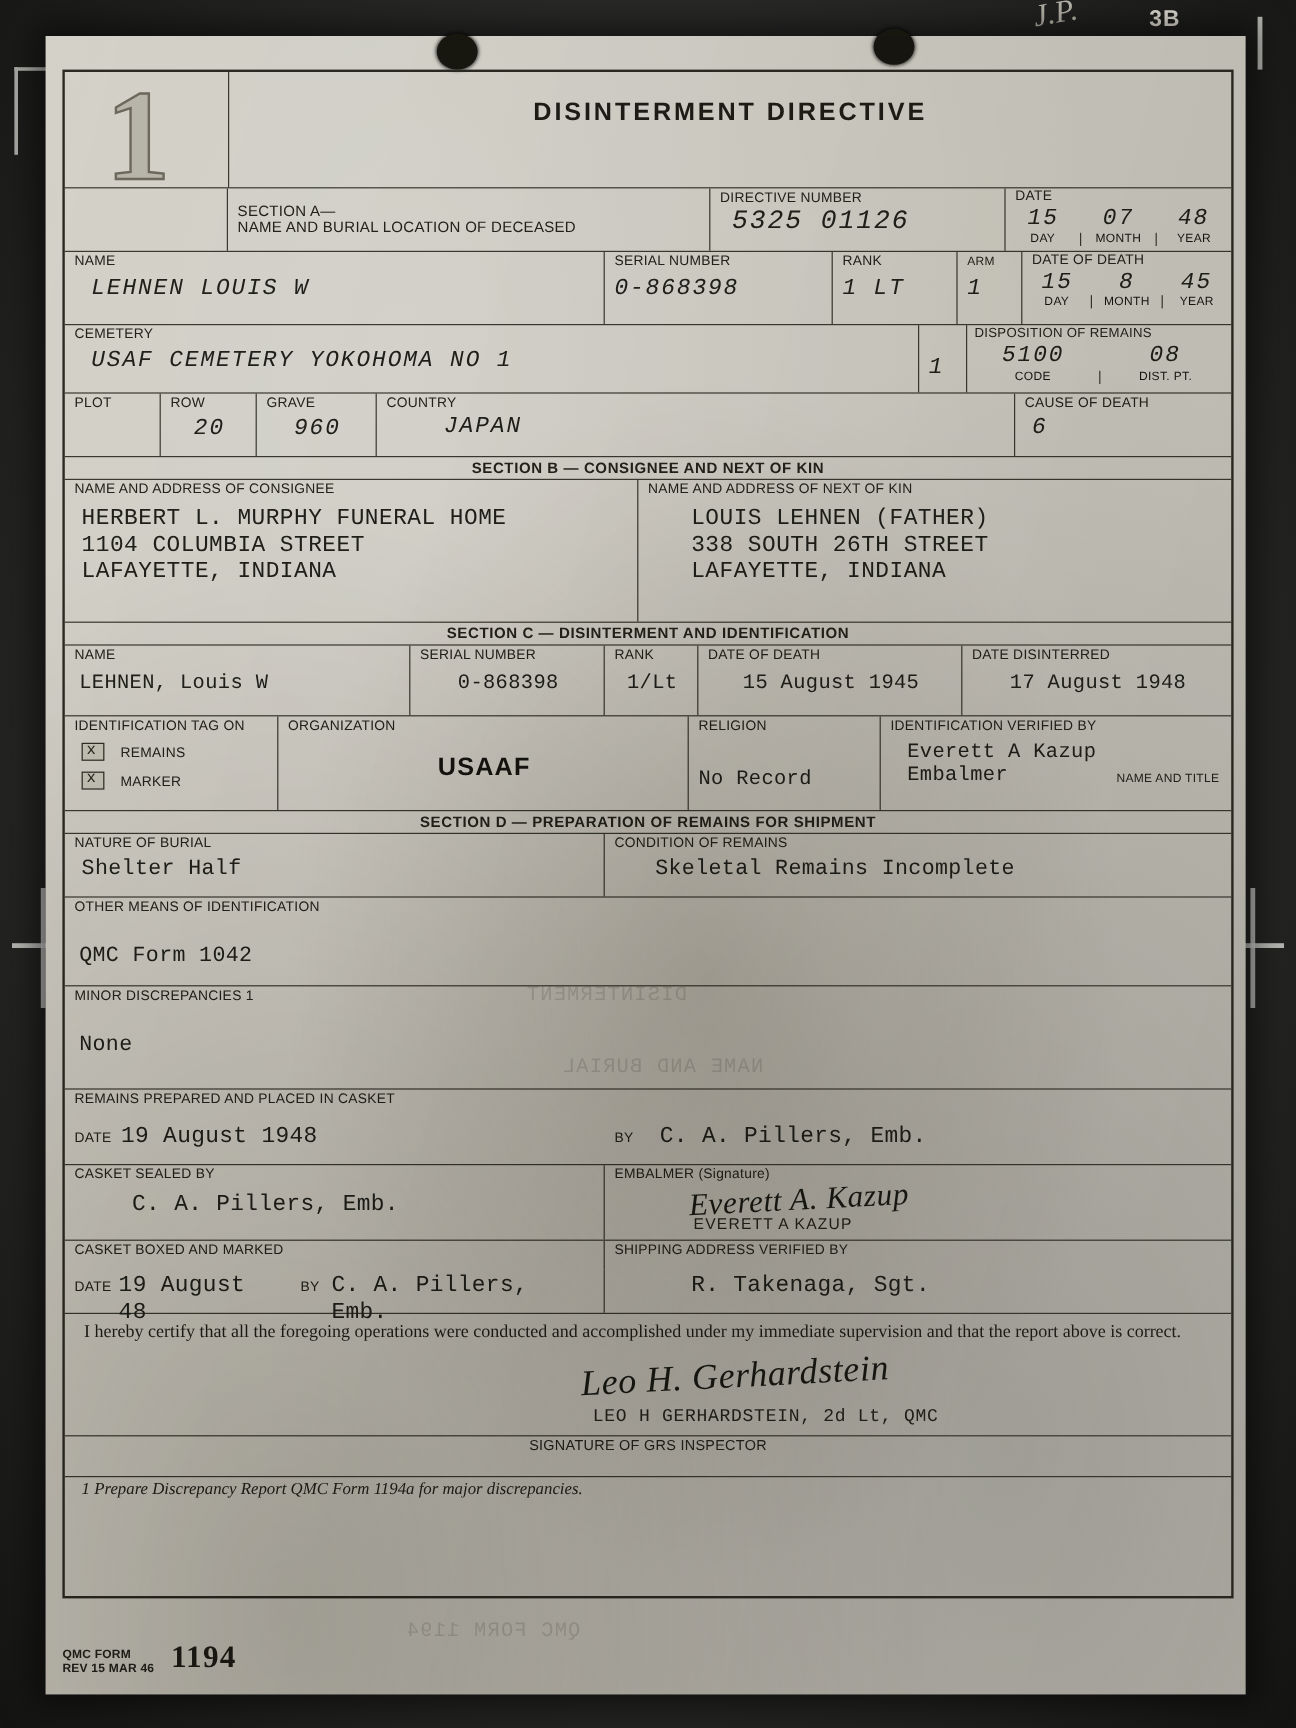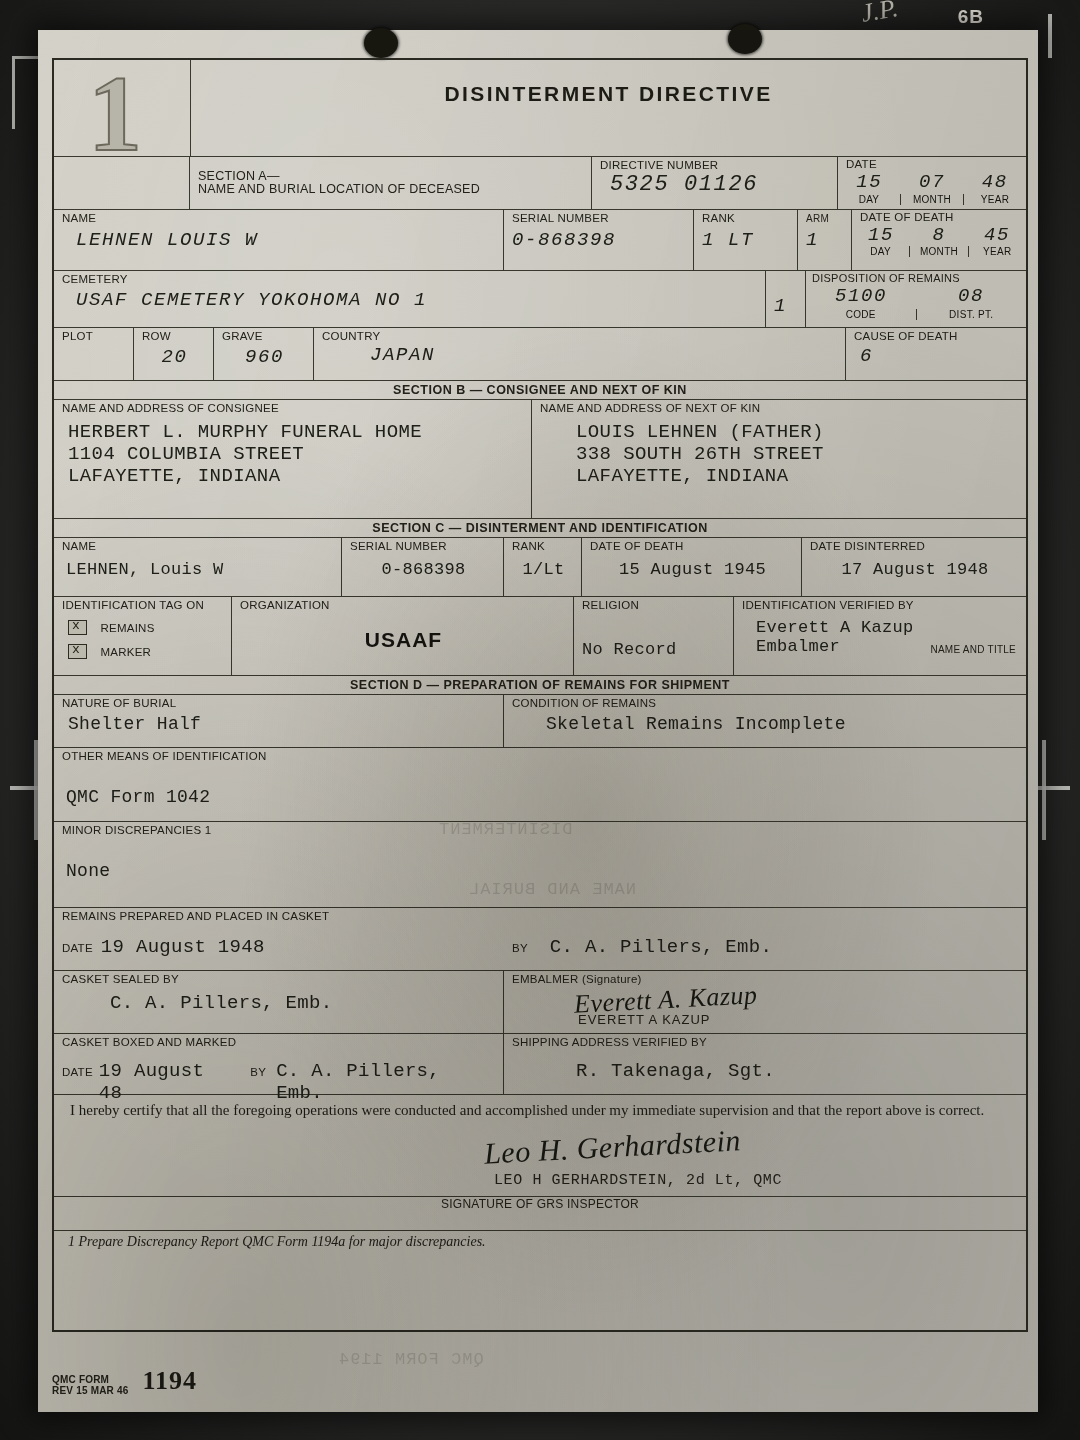--- a/index.html
+++ b/index.html
@@ -269,21 +269,21 @@
 <div id="scan">
 
   <div class="corner-bracket" style="left:12px;top:56px;width:34px;height:70px;border-right:none;border-bottom:none;"></div>
   <div class="film-mark" style="left:10px;top:786px;width:52px;height:4px;"></div>
   <div class="film-mark" style="left:34px;top:740px;width:4px;height:100px;"></div>
   <div class="film-mark" style="right:10px;top:786px;width:52px;height:4px;"></div>
   <div class="film-mark" style="right:34px;top:740px;width:4px;height:100px;"></div>
   <div class="film-mark" style="right:28px;top:14px;width:4px;height:44px;"></div>
 
   <div id="topscribble">J.P.</div>
-  <div id="topcode">6B</div>
+  <div id="topcode">3B</div>
 
   <div id="paper">
 
     <div class="punch" style="left:326px;top:-2px;"></div>
     <div class="punch" style="left:690px;top:-6px;"></div>
 
     <div class="ghost" style="left:400px;top:790px;">DISINTERMENT</div>
     <div class="ghost" style="left:430px;top:850px;">NAME AND BURIAL</div>
     <div class="ghost" style="left:300px;top:1320px;">QMC FORM 1194</div>
 

